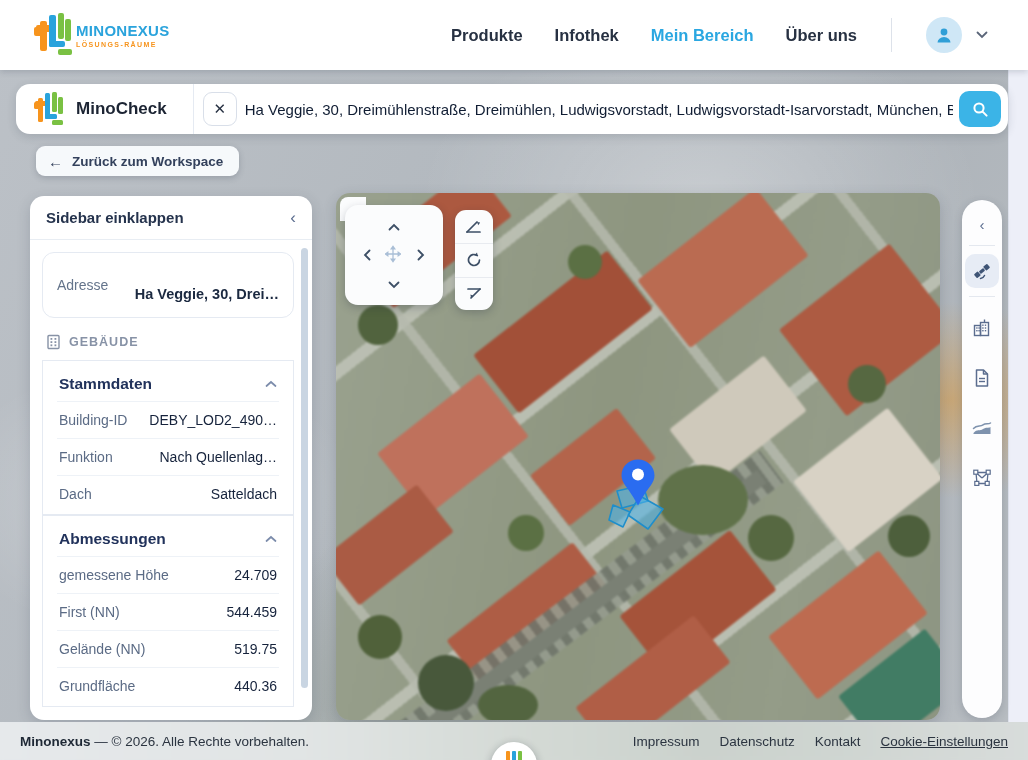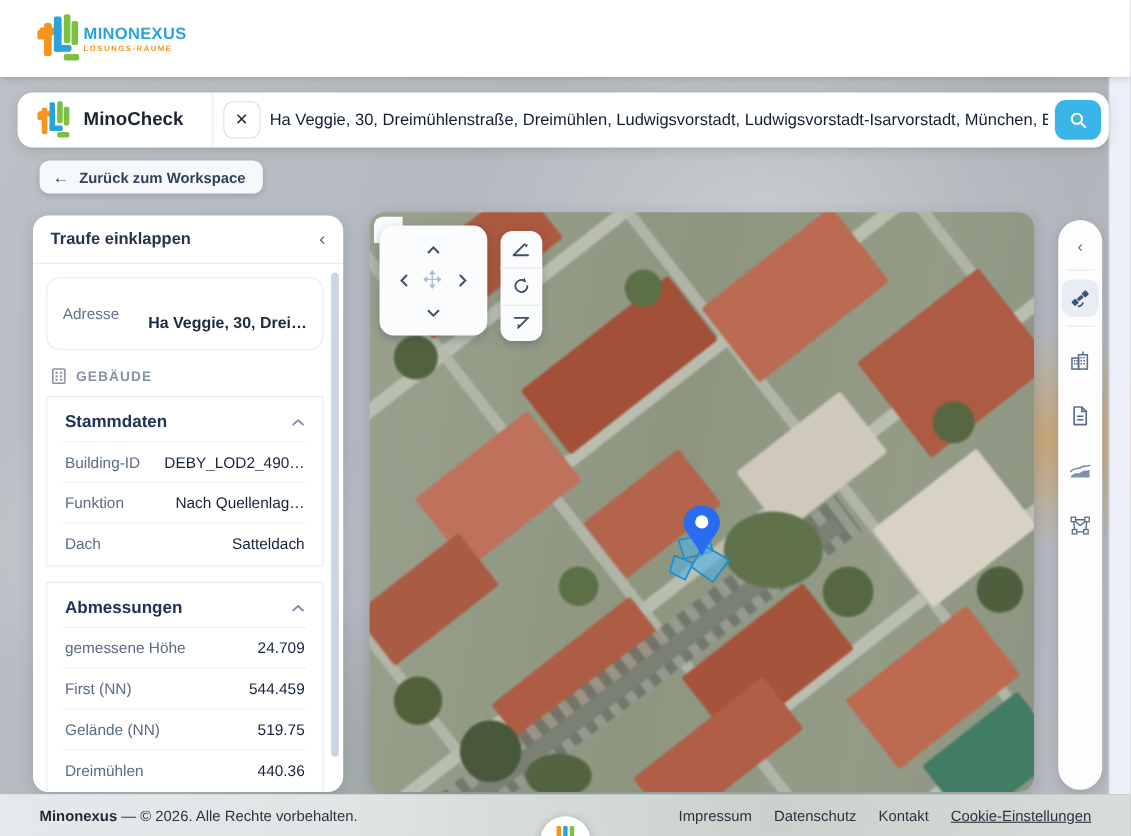--- a/index.html
+++ b/index.html
@@ -57,21 +57,21 @@
     padding:0 16px; border-bottom:1px solid #e8edf3; }
   .sb-head-label { font-size:15px; font-weight:700; color:#25334d; }
   .sb-chevron { font-size:17px; color:#5b6d8f; cursor:pointer; line-height:1; }
   .sb-body { position:relative; padding:12px 18px 0 12px; }
   .addr-card { border:1px solid #e5eaf2; border-radius:12px; padding:15px 14px; display:flex;
     align-items:center; justify-content:space-between; background:#fff; }
   .addr-label { font-size:14px; color:#64748b; }
   .addr-value { font-size:14.5px; font-weight:600; color:#1b2940;margin-top:18px; }
   .section-row { display:flex; align-items:center; gap:8px; margin:16px 2px 10px 4px; }
   .section-label { font-size:12.5px; font-weight:700; letter-spacing:1px; color:#8792a6; }
-  .card { border:1px solid #e5eaf2; border-radius:0; background:#fff; padding:4px 14px 2px 14px; margin-bottom:14px; }
+  .card { border:1px solid #e5eaf2; border-radius:0; background:#fff; padding:4px 14px 2px 14px; }
   .card-title-row { display:flex; align-items:center; justify-content:space-between; padding:10px 2px 8px 2px; }
   .card-title { font-size:15.5px; font-weight:700; color:#21325b; }
   .row { display:flex; align-items:center; justify-content:center; gap:8px;
     padding:10px 2px; border-top:1px solid #eef2f7; }
   .row-label { font-size:14px; color:#5b6b85; flex:none; }
   .row-label.narrow { width:74px; }
   .row-value { font-size:14px; color:#16233c; text-align:right; flex:1; min-width:0;
     white-space:nowrap; overflow:hidden; }
   .sb-scroll { position:absolute; right:4px; top:52px; width:7px; height:440px;
     background:#c9d5e2; border-radius:4px; }
@@ -119,21 +119,21 @@
   .page-scroll { position:absolute; left:1008px; top:70px; width:20px; height:652px;
     background:#edeff8; border-left:1px solid #dde1ec; z-index:15; }
 
   
   .footer { position:absolute; left:0; top:722px; width:1028px; height:38px; overflow:hidden; z-index:30; }
   .footer-blur { position:absolute; inset:-10px;
     background:linear-gradient(90deg,#dcdfe0 0%,#cdd2cc 30%,#a8b3a0 50%,#8d9b86 68%,#9aa695 82%,#b3bab0 100%);
     filter:blur(6px); }
   .footer-veil { position:absolute; inset:0; background:rgba(236,239,241,.66); }
   .footer-content { position:absolute; inset:0; display:flex; align-items:center;
-    justify-content:space-between; padding:0 36px; font-size:13.5px; color:#2b3440;border-radius:11px; }
+    justify-content:space-between; padding:0 20px; font-size:13.5px; color:#2b3440;border-radius:11px; }
   .foot-left b { font-weight:700; color:#1e2835; }
   .foot-links { display:flex; gap:20px; align-items:center; }
   .foot-link { cursor:pointer; color:#2b3440; }
   .foot-link.underline { text-decoration:underline; }
 
   .fab { position:absolute; left:491px; top:742px; width:46px; height:46px; border-radius:50%;
     background:#fff; box-shadow:0 2px 8px rgba(20,30,40,.3); z-index:35;
     display:flex; align-items:flex-start; justify-content:center; padding-top:9px; }
   .fab-mark { display:flex; gap:2px; }
   .fab-mark i { width:4px; height:10px; border-radius:1px; display:block; }
@@ -155,20 +155,36 @@
         <i style="left:15px;top:28px;width:16px;height:6px;background:#29a3dc;"></i>
         <i style="left:24px;top:0px;width:6px;height:26px;background:#7ac143;"></i>
         <i style="left:24px;top:36px;width:14px;height:6px;background:#7ac143;"></i>
         <i style="left:31px;top:6px;width:6px;height:22px;background:#7ac143;"></i>
       </span>
       <span class="brand-text">
         <span class="brand-name">MINONEXUS</span>
         <span class="brand-tag">LÖSUNGS-RÄUME</span>
       </span>
     </div>
+    <nav class="nav-right">
+      <span class="nav-item">Produkte</span>
+      <span class="nav-item">Infothek</span>
+      <span class="nav-item active">Mein Bereich</span>
+      <span class="nav-item">Über uns</span>
+      <span class="nav-sep"></span>
+      <span class="avatar">
+        <svg width="20" height="20" viewBox="0 0 20 20">
+          <circle cx="10" cy="7" r="3.4" fill="#2f9fd7"></circle>
+          <path d="M3.5,17.5 a6.5,5.4 0 0 1 13,0 z" fill="#2f9fd7"></path>
+        </svg>
+      </span>
+      <svg class="avatar-caret" width="12" height="8" viewBox="0 0 12 8">
+        <polyline points="1.5,1.5 6,6 10.5,1.5" fill="none" stroke="#5a6578" stroke-width="1.8" stroke-linecap="round"></polyline>
+      </svg>
+    </nav>
   </header>
 
   <section class="search-panel">
     <span class="mc-logo">
       <i style="left:0;top:10px;width:7px;height:7px;background:#f7941d;"></i>
       <i style="left:4px;top:6px;width:5px;height:24px;background:#f7941d;"></i>
       <i style="left:1px;top:9px;width:15px;height:5px;background:#f7941d;"></i>
       <i style="left:11px;top:1px;width:5px;height:26px;background:#29a3dc;"></i>
       <i style="left:11px;top:22px;width:12px;height:5px;background:#29a3dc;"></i>
       <i style="left:18px;top:0px;width:5px;height:20px;background:#7ac143;"></i>
@@ -188,21 +204,21 @@
     </div>
   </section>
 
   <div class="back-btn">
     <span class="back-arrow">←</span>
     <span>Zurück zum Workspace</span>
   </div>
 
   <aside class="sidebar">
     <div class="sb-head">
-      <span class="sb-head-label">Traufe einklappen</span>
+      <span class="sb-head-label">Sidebar einklappen</span>
       <span class="sb-chevron">‹</span>
     </div>
     <div class="sb-body">
 
       <div class="addr-card">
         <span class="addr-label">Adresse</span>
         <span class="addr-value">Ha Veggie, 30, Drei…</span>
       </div>
 
       <div class="section-row">
@@ -252,21 +268,21 @@
         </div>
         <div class="row">
           <span class="row-label">First (NN)</span>
           <span class="row-value">544.459</span>
         </div>
         <div class="row">
           <span class="row-label">Gelände (NN)</span>
           <span class="row-value">519.75</span>
         </div>
         <div class="row">
-          <span class="row-label">Dreimühlen</span>
+          <span class="row-label">Grundfläche</span>
           <span class="row-value">440.36</span>
         </div>
       </div>
     </div>
     <div class="sb-scroll"></div>
   </aside>
 
   <section class="map">
     <div class="map-scene">
       <div class="blk" style="left:30px;top:20px;width:150px;height:64px;background:#b0583e;"></div>

